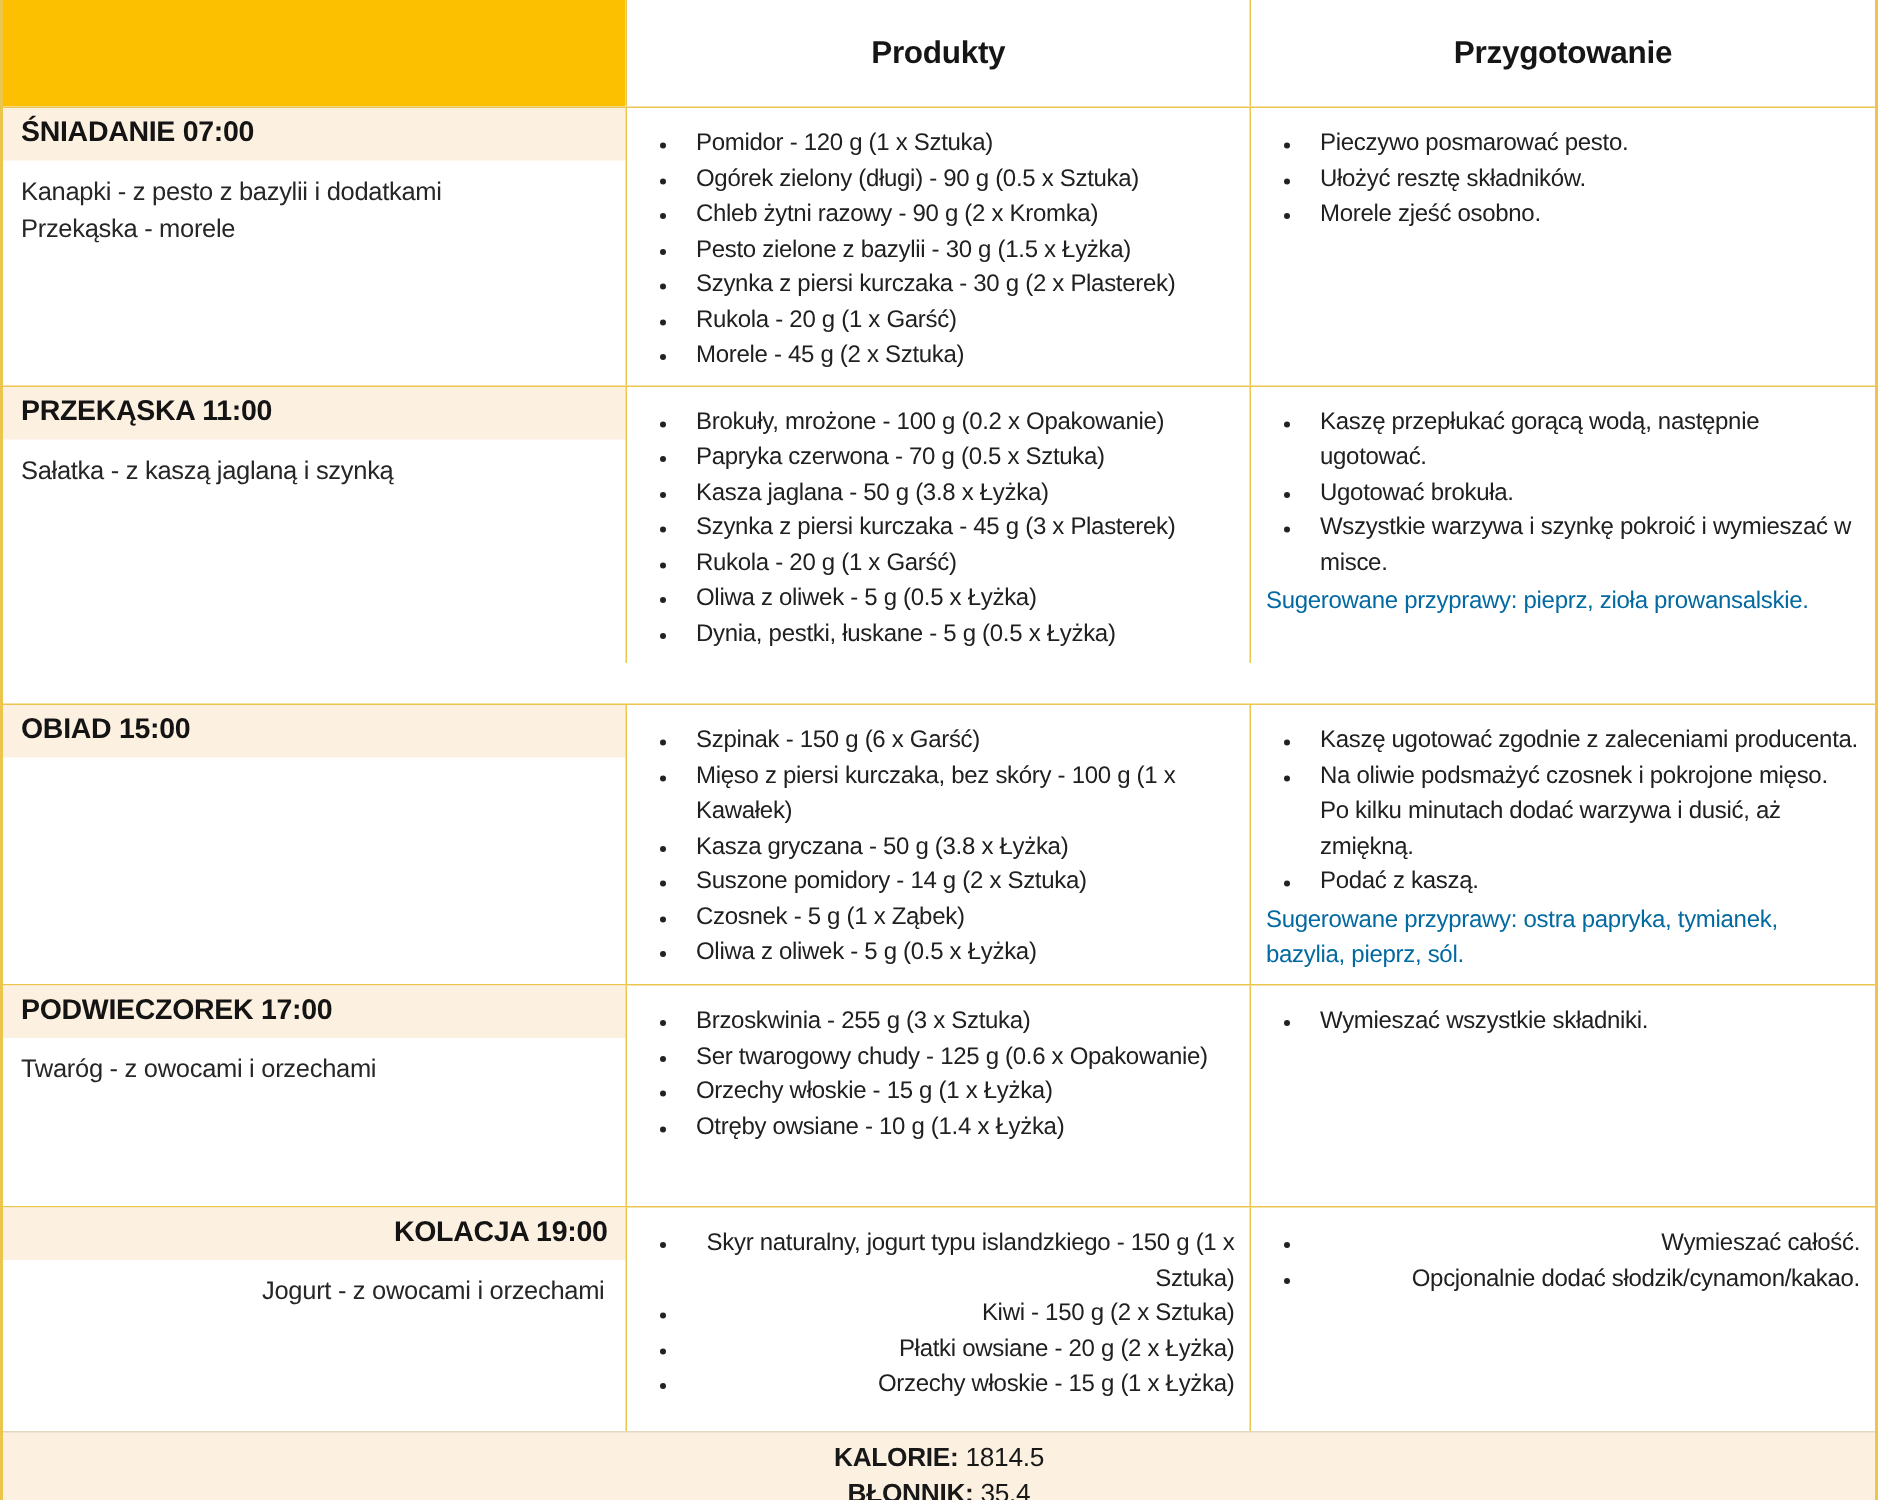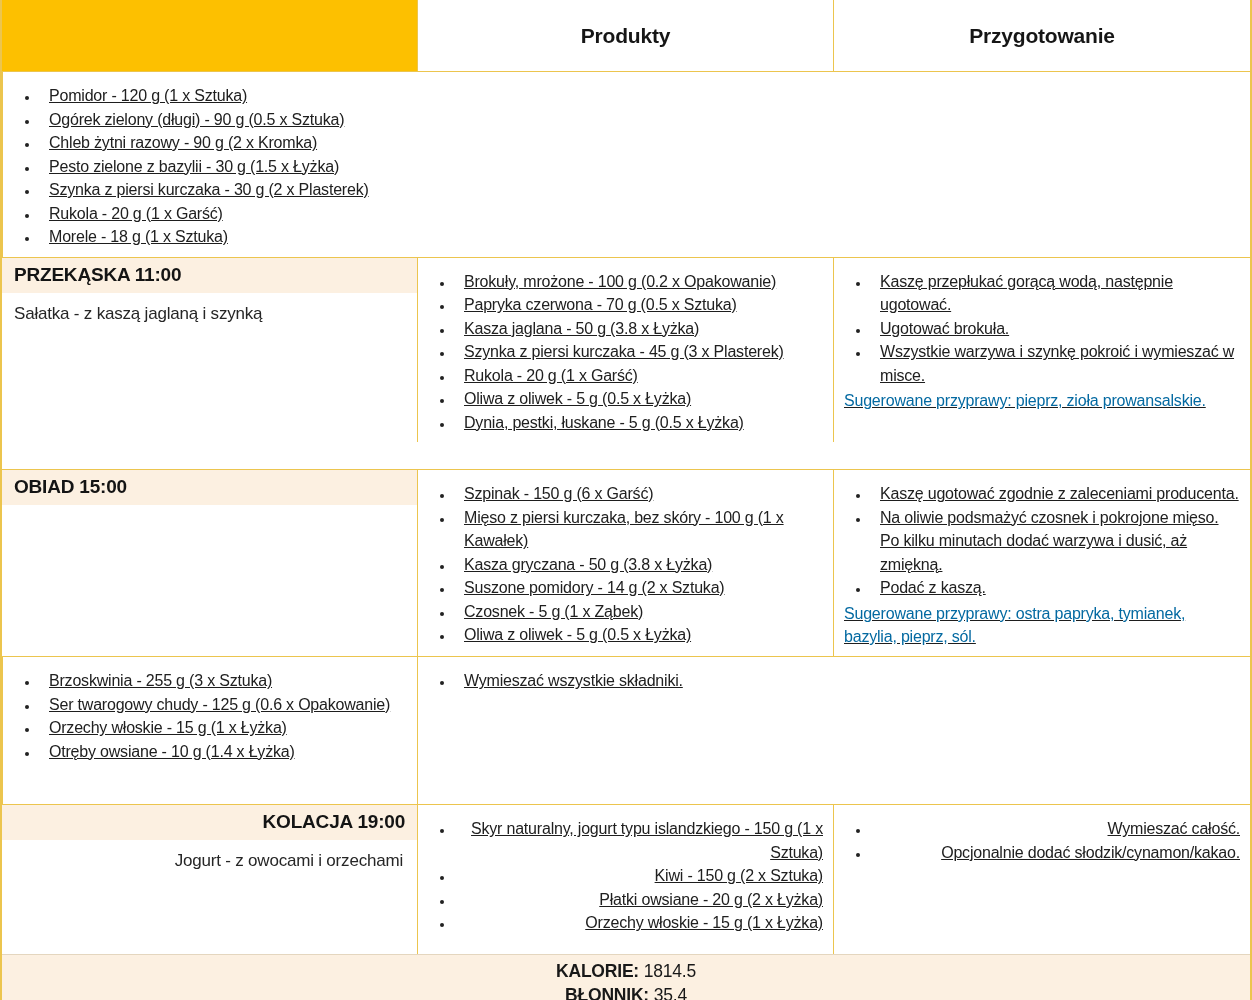--- a/index.html
+++ b/index.html
@@ -38,21 +38,21 @@
     border-top: 1px solid #ecc54e;
     flex: 0 0 auto;
     background: #ffffff;
   }
   .row.h1 { min-height: 177px; }
   .row.h2 { min-height: 177px; }
   .row.h3 { min-height: 178px; margin-top: 27px; }
   .row.h4 { min-height: 148px; }
   .row.h5 { min-height: 150px; text-align: right; }
   .cell { padding: 0; }
-  .cell.products, .cell.preparation { border-left: 1px solid #ecc54e; padding: 4px 10px 8px 10px; text-decoration: underline; }
+  .cell.products, .cell.preparation { border-left: 1px solid #ecc54e; padding: 4px 10px 8px 10px; }
   .meal-title-band {
     background: #fcf0e1;
     padding: 6px 12px 7px 12px;
     font-weight: bold;
     font-size: 19px;
     color: #141414;
   }
   .meal-desc {
     padding: 9px 14px 0 12px;
     font-size: 17px;
@@ -100,29 +100,43 @@
 <div class="plan">
 
   <div class="header-row">
     <div class="corner-block"></div>
     <div class="col-header">Produkty</div>
     <div class="col-header">Przygotowanie</div>
   </div>
 
   <div id="meal-rows">
       <div class="row h1">
+        <div class="cell meal">
+          <div class="meal-title-band">ŚNIADANIE 07:00</div>
+          <div class="meal-desc">
+            <div>Kanapki - z pesto z bazylii i dodatkami</div>
+            <div>Przekąska - morele</div>
+          </div>
+        </div>
         <div class="cell products">
           <ul class="blist">
             <li>Pomidor - 120 g (1 x Sztuka)</li>
             <li>Ogórek zielony (długi) - 90 g (0.5 x Sztuka)</li>
             <li>Chleb żytni razowy - 90 g (2 x Kromka)</li>
             <li>Pesto zielone z bazylii - 30 g (1.5 x Łyżka)</li>
             <li>Szynka z piersi kurczaka - 30 g (2 x Plasterek)</li>
             <li>Rukola - 20 g (1 x Garść)</li>
-            <li>Morele - 18 g (1 x Sztuka)</li>
+            <li>Morele - 45 g (2 x Sztuka)</li>
+          </ul>
+        </div>
+        <div class="cell preparation">
+          <ul class="blist">
+            <li>Pieczywo posmarować pesto.</li>
+            <li>Ułożyć resztę składników.</li>
+            <li>Morele zjeść osobno.</li>
           </ul>
         </div>
       </div>
       <div class="row h2">
         <div class="cell meal">
           <div class="meal-title-band">PRZEKĄSKA 11:00</div>
           <div class="meal-desc">
             <div>Sałatka - z kaszą jaglaną i szynką</div>
           </div>
         </div>
@@ -163,20 +177,26 @@
         <div class="cell preparation">
           <ul class="blist">
             <li>Kaszę ugotować zgodnie z zaleceniami producenta.</li>
             <li>Na oliwie podsmażyć czosnek i pokrojone mięso. Po kilku minutach dodać warzywa i dusić, aż zmiękną.</li>
             <li>Podać z kaszą.</li>
           </ul>
           <div class="prep-note">Sugerowane przyprawy: ostra papryka, tymianek, bazylia, pieprz, sól.</div>
         </div>
       </div>
       <div class="row h4">
+        <div class="cell meal">
+          <div class="meal-title-band">PODWIECZOREK 17:00</div>
+          <div class="meal-desc">
+            <div>Twaróg - z owocami i orzechami</div>
+          </div>
+        </div>
         <div class="cell products">
           <ul class="blist">
             <li>Brzoskwinia - 255 g (3 x Sztuka)</li>
             <li>Ser twarogowy chudy - 125 g (0.6 x Opakowanie)</li>
             <li>Orzechy włoskie - 15 g (1 x Łyżka)</li>
             <li>Otręby owsiane - 10 g (1.4 x Łyżka)</li>
           </ul>
         </div>
         <div class="cell preparation">
           <ul class="blist">

